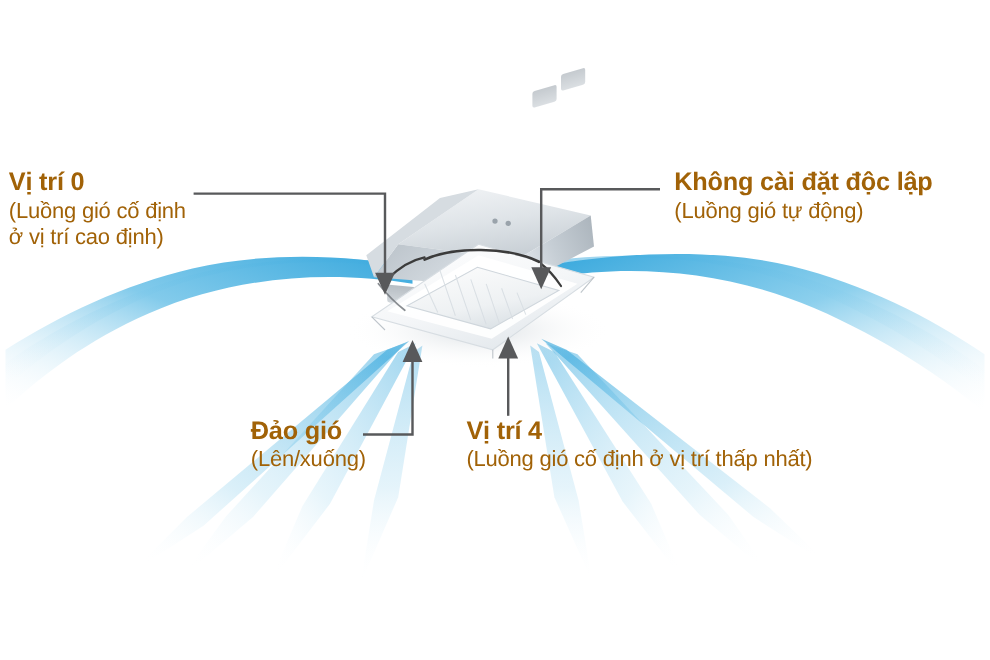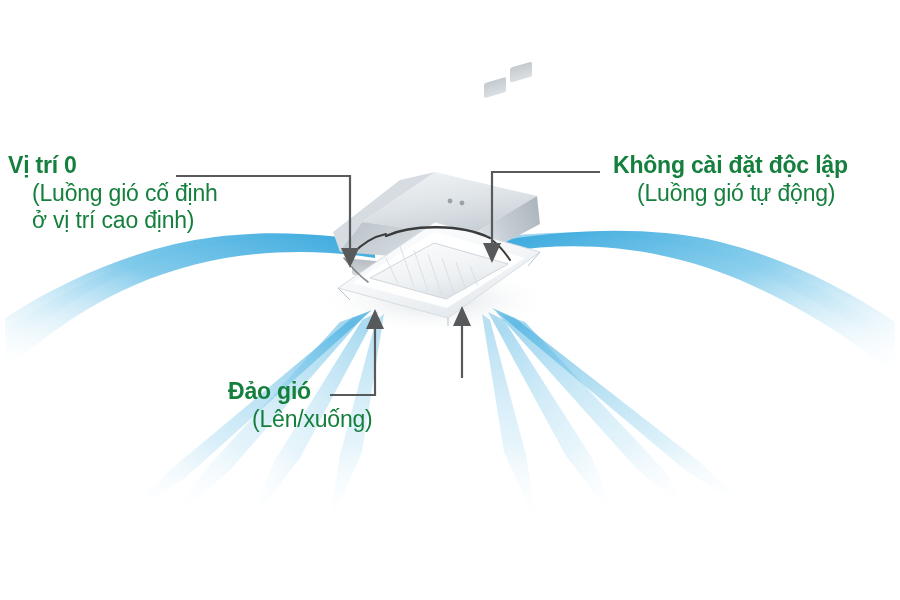--- a/index.html
+++ b/index.html
@@ -18,36 +18,35 @@
   }
   #art {
     position: absolute;
     left: 0;
     top: 0;
     width: 900px;
     height: 600px;
   }
   .callout {
     position: absolute;
-    color: #15803d;
+    color: #a16207;
     line-height: 1.2;
     white-space: nowrap;
   }
   .callout .title {
     font-weight: bold;
     font-size: 23px;
     letter-spacing: -0.2px;
     display: block;
   }
   .callout .sub {
     font-weight: normal;
-    font-size: 23px;
+    font-size: 20px;
     letter-spacing: -0.2px;
     display: block;
-    margin-left: 24px;
   }
   
   #c-pos0   { left: 8px;   top: 152px; }
   #c-auto   { left: 613px; top: 152px; }
   #c-swing  { left: 228px; top: 378px; text-align: left; }
   #c-pos4   { left: 424px; top: 378px; }
 </style>
 </head>
 <body>
 
@@ -229,14 +228,18 @@
   <div class="callout" id="c-auto">
     <span class="title">Không cài đặt độc lập</span>
     <span class="sub">(Luồng gió tự động)</span>
   </div>
 
   <div class="callout" id="c-swing">
     <span class="title">Đảo gió</span>
     <span class="sub">(Lên/xuống)</span>
   </div>
 
+  <div class="callout" id="c-pos4">
+    <span class="title">Vị trí 4</span>
+    <span class="sub">(Luồng gió cố định ở vị trí thấp nhất)</span>
+  </div>
 
 </div>
 
 </body></html>

